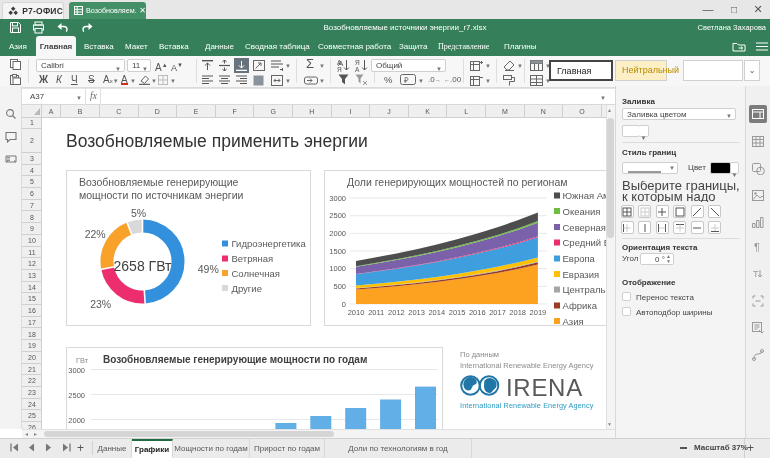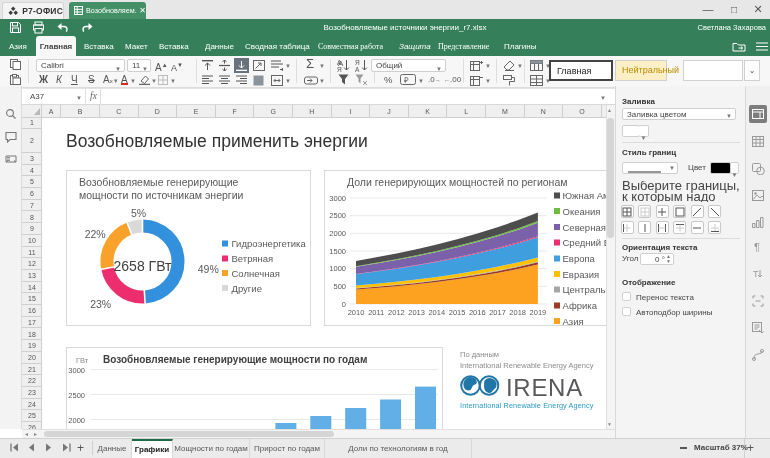--- a/index.html
+++ b/index.html
@@ -105,22 +105,22 @@
 <div class="abs" id="username">Светлана Захарова</div>
 
 <div class="abs" id="menubar"></div>
 <div class="abs mitem" style="left:9px;">Азия</div>
 <div class="abs" id="mactive">Главная</div>
 <div class="abs mitem" style="left:84px;">Вставка</div>
 <div class="abs mitem" style="left:125px;">Макет</div>
 <div class="abs mitem" style="left:159px;">Вставка</div>
 <div class="abs mitem" style="left:205px;">Данные</div>
 <div class="abs mitem" style="left:245px;">Сводная таблица</div>
-<div class="abs mitem" style="left:318px;font-family:Liberation Serif, serif;">Совместная работа</div>
-<div class="abs mitem" style="left:399px;font-style:italic;">Защита</div>
+<div class="abs mitem" style="left:318px;">Совместная работа</div>
+<div class="abs mitem" style="left:399px;">Защита</div>
 <div class="abs mitem" style="left:438px;font-family:Liberation Serif, serif;">Представление</div>
 <div class="abs mitem" style="left:504px;">Плагины</div>
 <svg class="abs" style="left:732px;top:41px" width="14" height="11" viewBox="0 0 14 11">
     <path d="M1 2.5h4l1.5 1.5h6.5v6h-12z" fill="none" stroke="#fff"></path>
     <path d="M6.5 7h4M9 5.5l1.7 1.5L9 8.5" fill="none" stroke="#fff"></path>
   </svg>
 <svg class="abs" style="left:756px;top:42px" width="12" height="9" viewBox="0 0 12 9">
     <path d="M0 1h12M0 4.5h12M0 8h12" stroke="#fff" stroke-width="1.2"></path>
   </svg>
 

